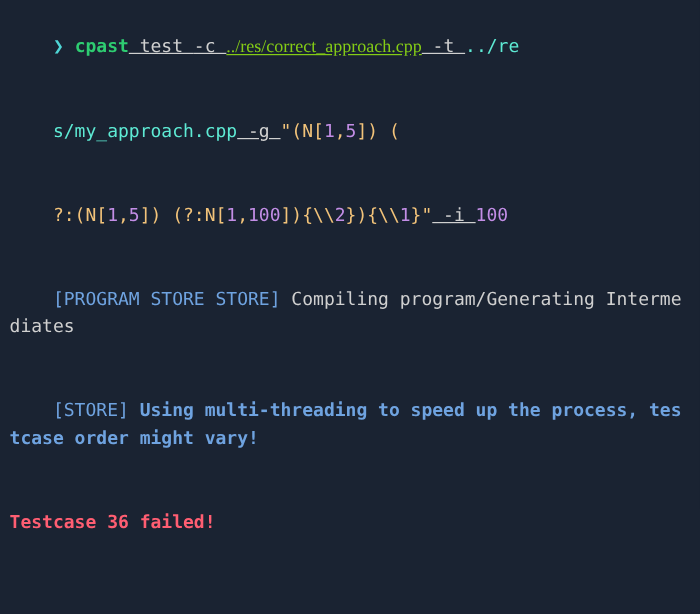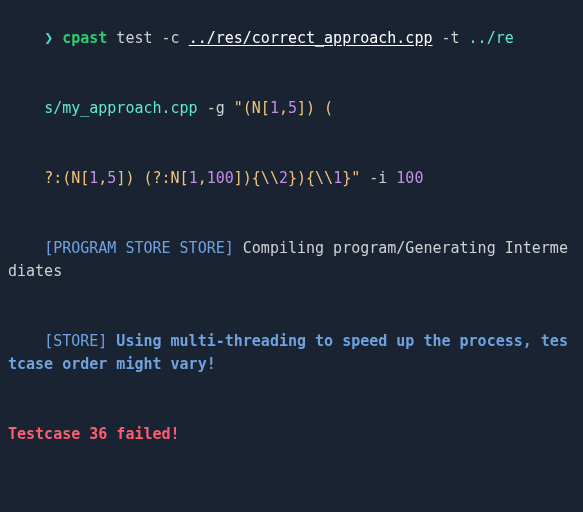--- a/index.html
+++ b/index.html
@@ -15,22 +15,22 @@
     overflow: hidden;
     font-weight: 500;
   }
   .line { white-space: pre-wrap; word-break: break-all; }
   .c-path   { color: #4fd6d6; font-weight: 600; }
   .c-on     { color: #d0d0d0; }
   .c-branch-icon { color: #8aa0b8; }
   .c-branch { color: #4fd6d6; font-weight: 600; }
   .c-prompt { color: #4fd6d6; font-weight: 700; }
   .c-exe    { color: #2ecc71; font-weight: 600; text-align: center; }
-  .c-cmd    { color: #d0d0d0; }
-  .c-argfile{ color: #ffffff; text-decoration: underline; text-underline-offset: 2px; }
+  .c-cmd    { color: #d0d0d0; text-decoration: underline; }
+  .c-argfile{ color: #84cc16; text-decoration: underline; text-underline-offset: 2px; font-family: Liberation Serif, serif; }
   .c-argfile2{ color: #5eead4; text-underline-offset: 2px; }
   .c-str    { color: #f2c37a; }
   .c-num    { color: #c38ee6; }
   .c-tag1   { color: #6fa3e0; }
   .c-body1  { color: #d0d0d0; }
   .c-info   { color: #6fa3e0; }
   .c-infobody{ color: #6fa3e0; font-weight: bold; }
   .c-fail   { color: #ff5e72; font-weight: 700; }
   .blank    { height: 1.55em; }
 </style>

